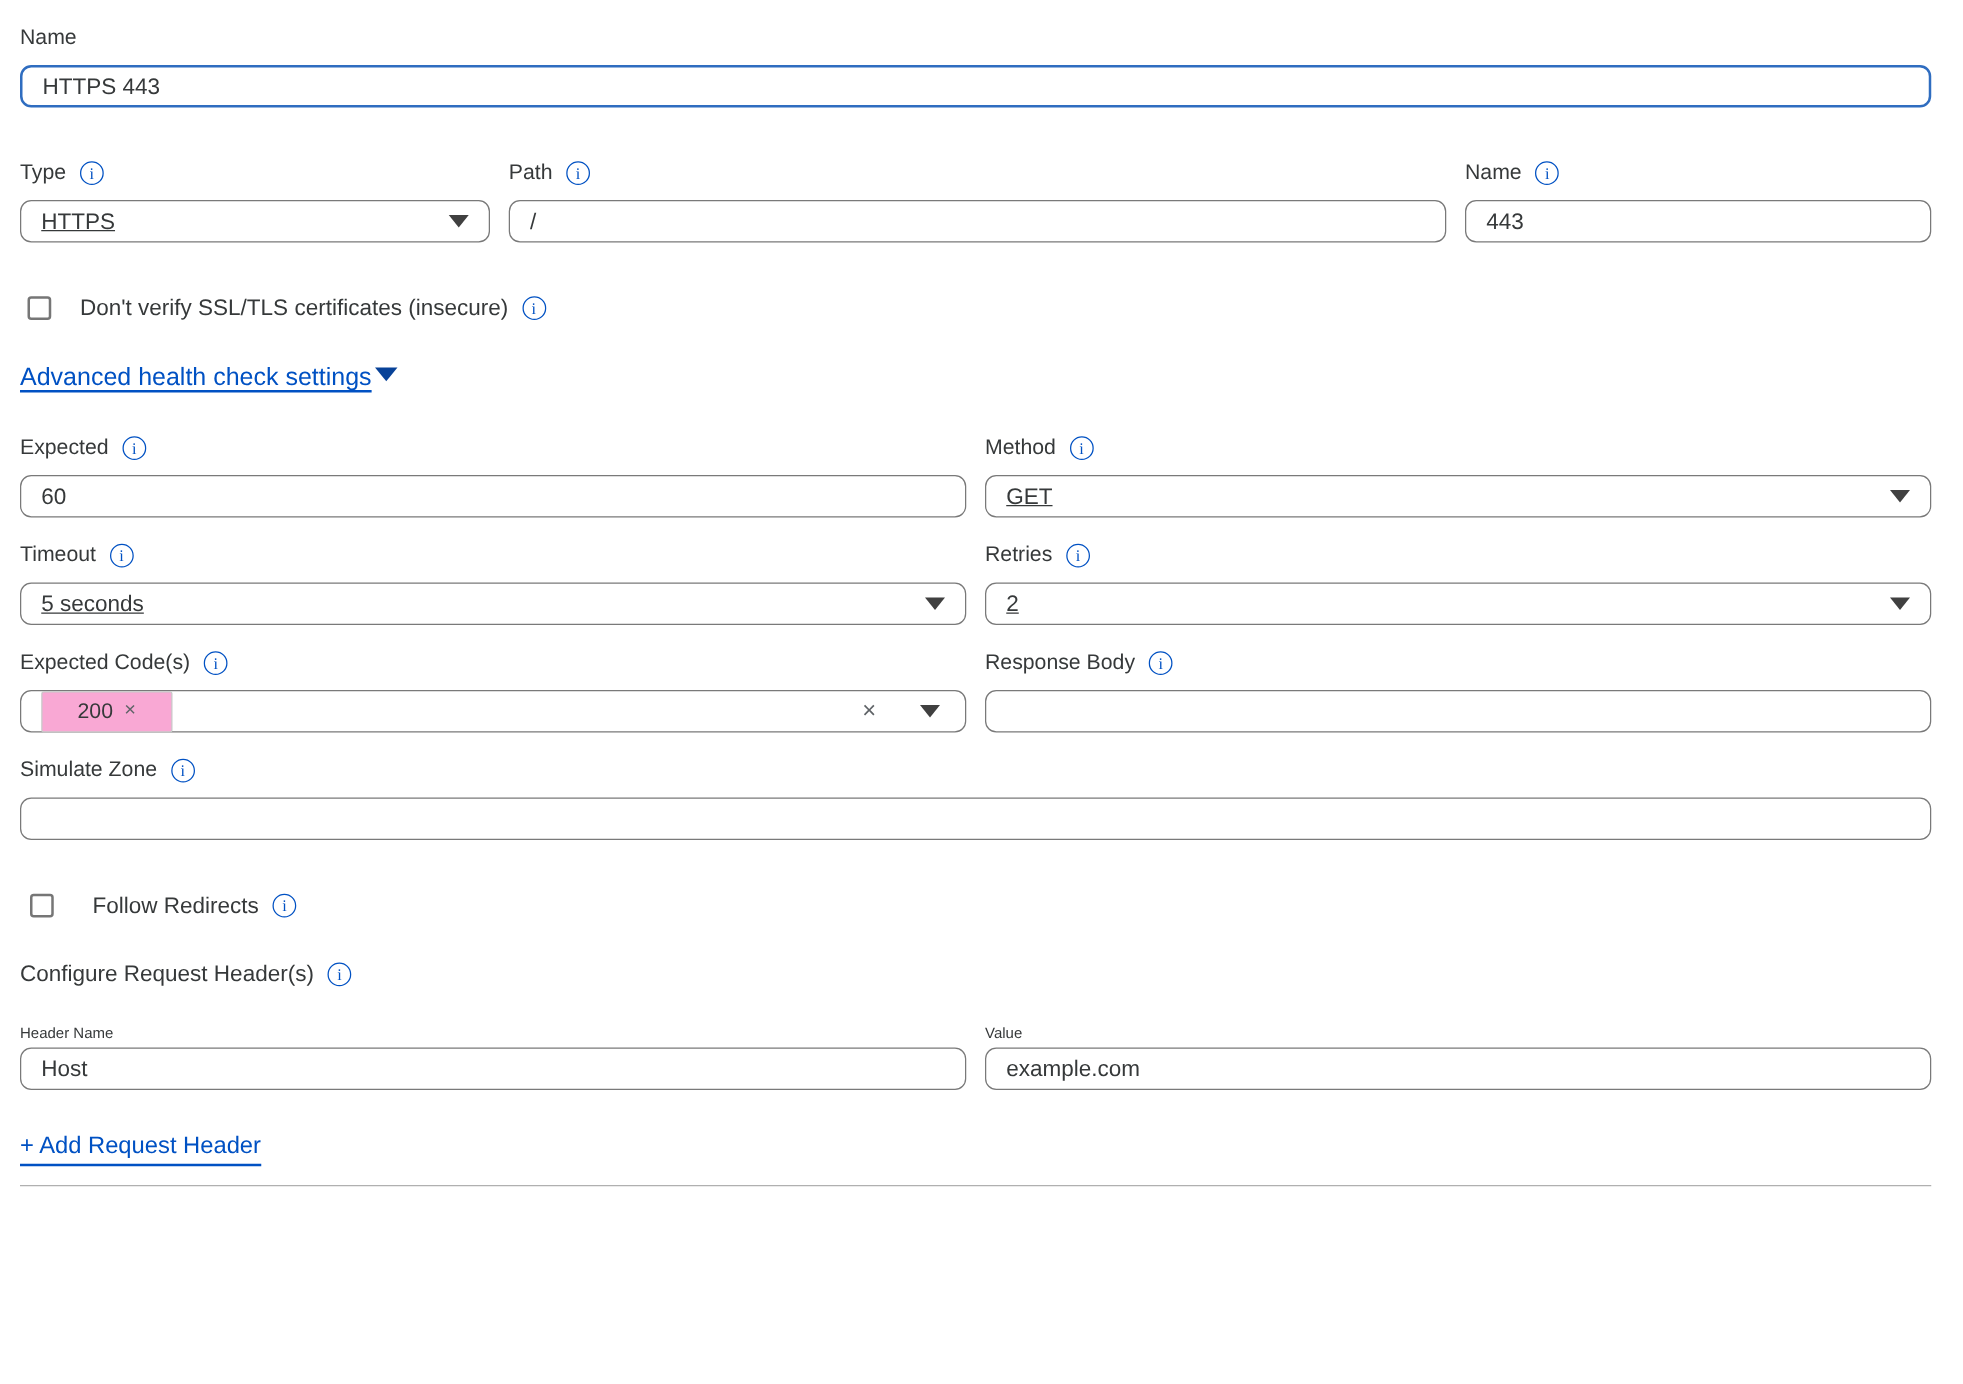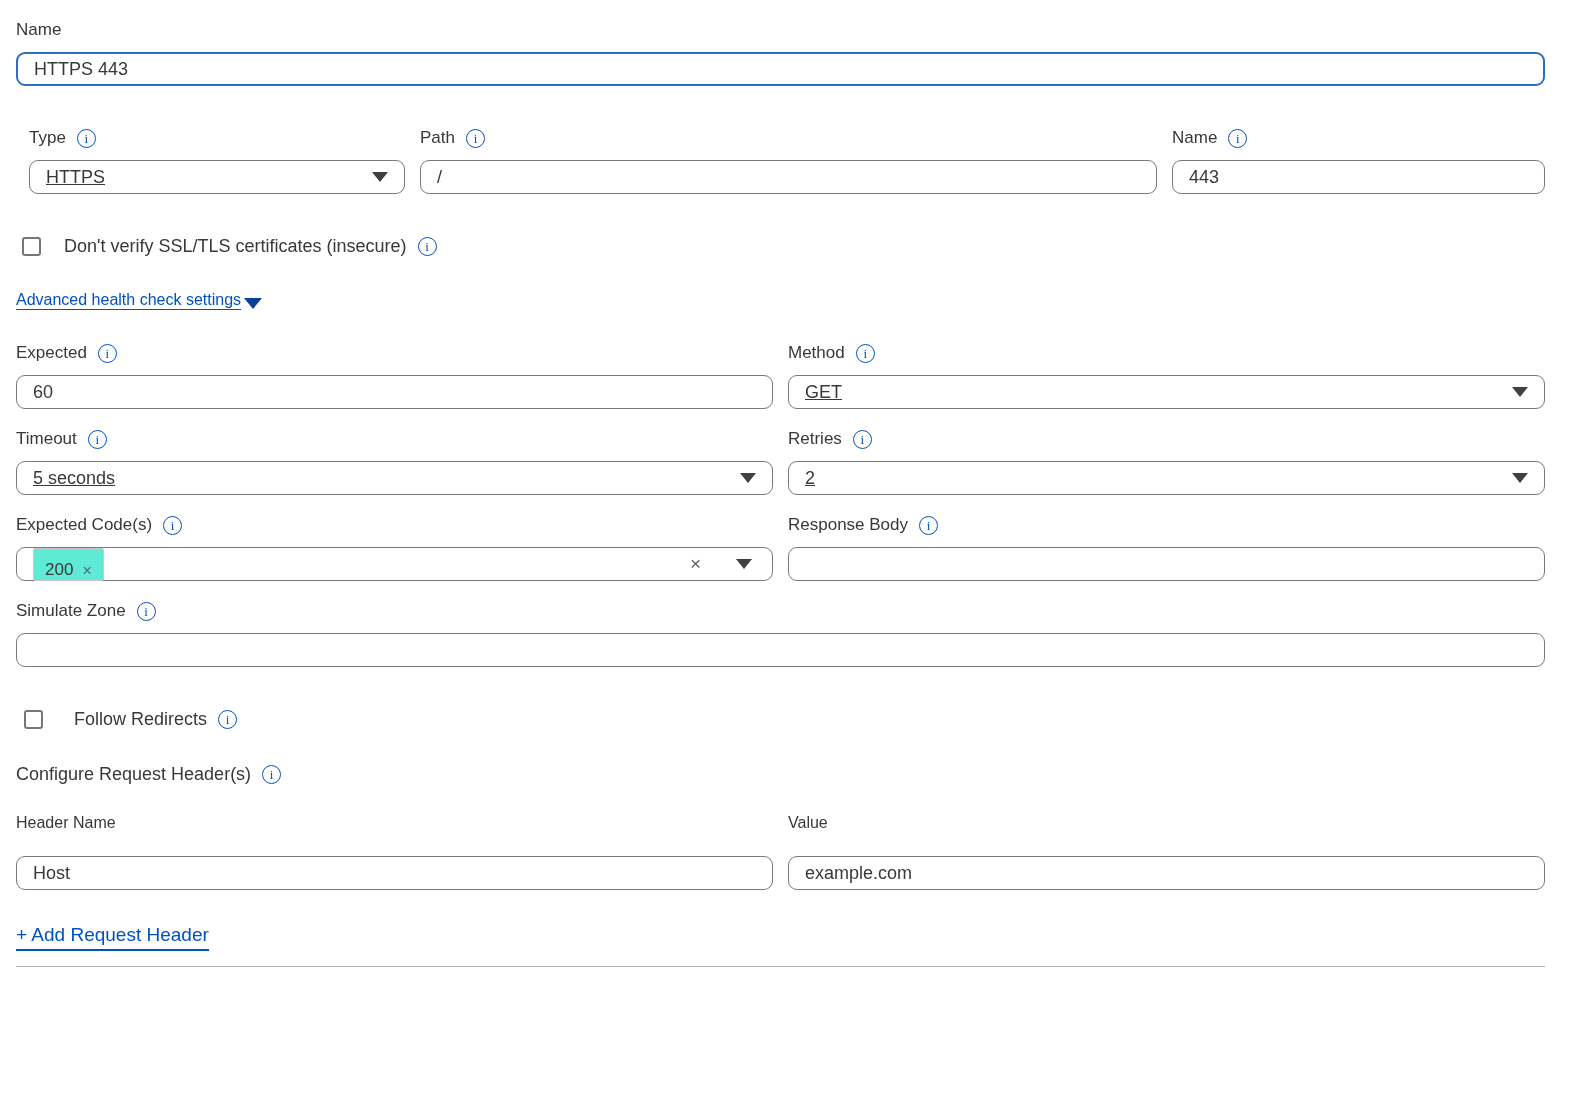--- a/index.html
+++ b/index.html
@@ -57,21 +57,21 @@
   .select-value { flex: 1 1 auto; text-decoration: underline; }
   .caret {
     width: 0; height: 0;
     border-left: 8px solid transparent;
     border-right: 8px solid transparent;
     border-top: 10px solid #404040;
     flex: none;
     margin-left: 12px;
   }
   .row { display: grid; column-gap: 15px; }
-  .row-3 { grid-template-columns: 376px 1fr 373px; margin-left: 13px; }
+  .row-3 { grid-template-columns: 376px 1fr 373px; }
   .row-2 { grid-template-columns: 1fr 1fr; }
   .section-gap-lg { margin-top: 42px; }
   .section-gap-md { margin-top: 34px; }
   .section-gap-sm { margin-top: 20px; }
   .checkbox-row {
     display: flex;
     align-items: center;
     font-size: 18px;
   }
   .checkbox {
@@ -85,44 +85,44 @@
     cursor: pointer;
     flex: none;
     margin: 0;
   }
   .checkbox-row .cb-label { margin-left: 23px; }
   .checkbox-row.wide-gap .cb-label { margin-left: 31px; }
   .checkbox-row .checkbox { margin-left: 6px; }
   .checkbox-row.wide-gap .checkbox { margin-left: 8px; }
   .adv-link {
     display: inline-flex;
-    align-items: flex-end;
+    align-items: flex-start;
     color: #0051c3;
-    font-size: 16px;
+    font-size: 20px;
     cursor: pointer;
     text-decoration: none;
   }
   .adv-link .link-text { text-decoration: underline; text-underline-offset: 4px; }
   .adv-caret {
     width: 0; height: 0;
     border-left: 9px solid transparent;
     border-right: 9px solid transparent;
     border-top: 11px solid #084298;
     margin-left: 3px;
     margin-top: 3px;
   }
   .multi-select { padding-right: 20px; }
   .tag {
     display: inline-flex;
-    align-items: flex-end;
-    background: #5eead4;
+    align-items: center;
+    background: #f9a8d4;
     border: 1px solid #c8c8c8;
     border-radius: 2px;
     height: 33px;
-    padding: 0 11px;
+    padding: 0 28px;
     font-size: 17px;
     color: #36393a;
   }
   .tag .tag-x {
     margin-left: 9px;
     color: #5f6367;
     font-size: 16px;
     cursor: pointer;
   }
   .ms-spacer { flex: 1 1 auto; }
@@ -130,21 +130,21 @@
     color: #5f6367;
     font-size: 19px;
     cursor: pointer;
     margin-right: 23px;
   }
   .section-title {
     font-size: 18px;
     display: flex;
     align-items: center;
   }
-  .sub-label { font-size: 16px; margin-bottom: 24px; }
+  .sub-label { font-size: 12px; margin-bottom: 5px; }
   .add-link {
     display: inline-block;
     color: #0051c3;
     font-size: 19px;
     cursor: pointer;
     text-decoration: none;
     border-bottom: 2.5px solid #0051c3;
     padding-bottom: 3px;
   }
   .divider {

